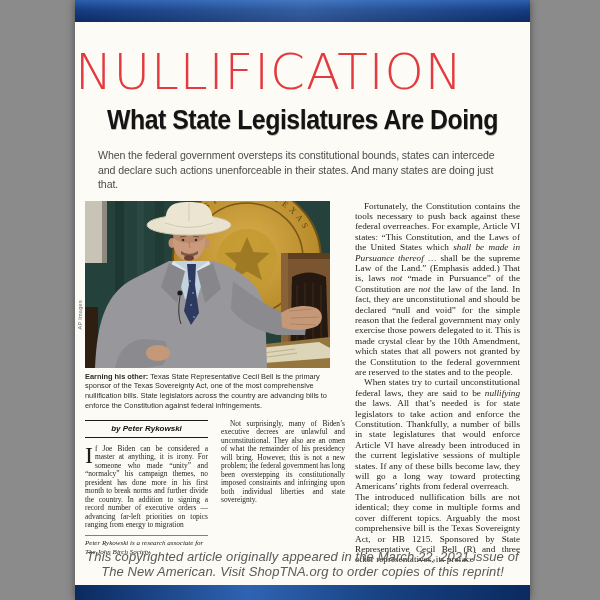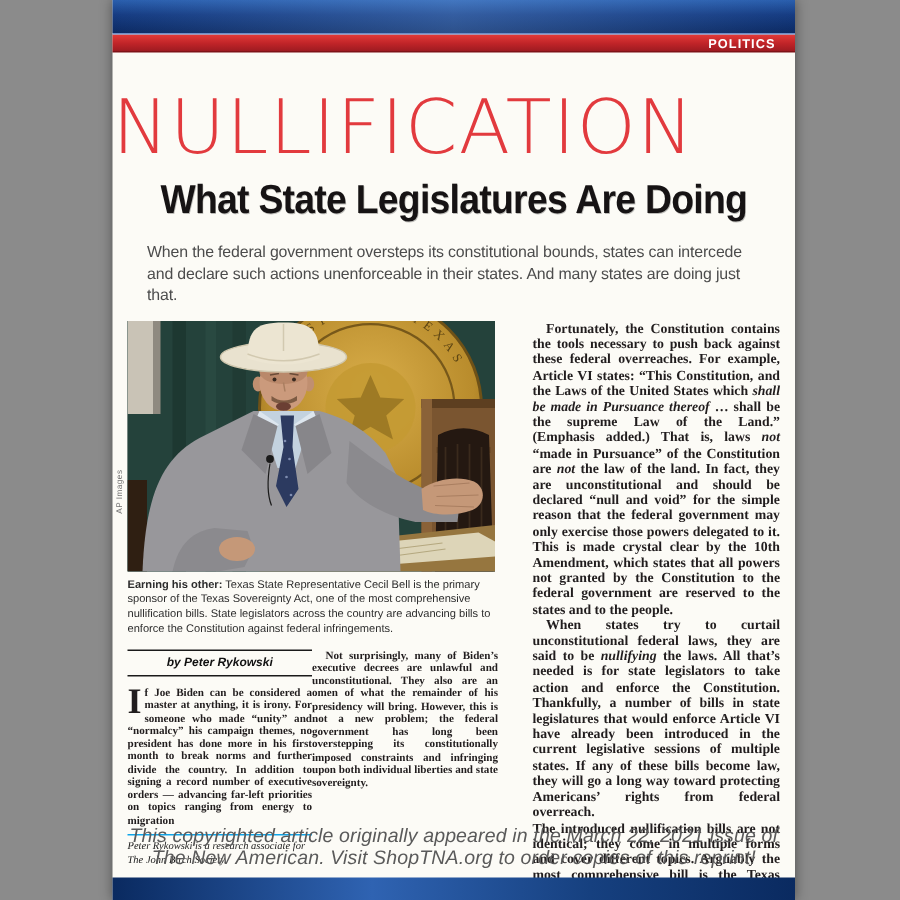--- a/index.html
+++ b/index.html
@@ -44,33 +44,33 @@
   .left-wrap{width:260px;position:relative;}
   .photo-box{width:245px;height:167px;position:relative;background:#24423b;}
   .photo-box svg{display:block;}
   .credit{
     position:absolute;left:-8px;bottom:38px;
     writing-mode:vertical-rl;transform:rotate(180deg);
     font-size:5.5px;color:#6f6f6f;letter-spacing:.3px;
   }
   .caption{width:250px;margin-top:4px;font-size:7.4px;line-height:9.8px;color:#2c2c2c;}
   .caption .lead{font-weight:bold;}
-  .cols{display:flex;margin-top:9px;}
+  .cols{display:flex;gap:13px;margin-top:9px;}
   .col-left{width:123px;}
   .col-mid{width:124px;}
   .col-right{width:165px;}
   .byline-box{
     border-top:1.5px solid #1a1a1a;border-bottom:1.5px solid #1a1a1a;
     text-align:center;font-style:italic;font-weight:bold;font-size:8px;
     padding:3.5px 0;margin-bottom:7px;color:#111;
   }
   .serif{font-family:"Liberation Serif","DejaVu Serif",serif;color:#211d1e;text-align:justify;}
   .body-sm{font-size:7.4px;line-height:8.5px;}
   .body-lg{font-size:9.2px;line-height:10.4px;}
-  .serif p{margin:0;font-weight:bold;}
+  .serif p{margin:0;}
   .serif p.ind{text-indent:9px;}
   .serif p + p{margin-top:0;}
   .dropcap{
     float:left;font-family:"Liberation Serif",serif;
     font-size:24px;line-height:19px;padding:1px 2px 0 0;color:#211d1e;
   }
   .bio{
     border-top:1px solid #0ea5e9;margin-top:5px;padding-top:3px;
     font-family:"Liberation Serif",serif;font-style:italic;
     font-size:7px;line-height:9.2px;color:#222;text-align:left;
@@ -89,23 +89,20 @@
       linear-gradient(90deg,#0a2a60 0%,#2f63b2 38%,#16407f 70%,#0a2a60 100%);
   }
   em{font-style:italic;}
 </style>
 </head>
 <body>
 
 <div class="page">
 
   <div class="topbar"></div>
-  <div class="redbar">
-    <span class="politics">POLITICS</span>
-  </div>
 
   <div class="headline">NULLIFICATION</div>
   <div class="subtitle">What State Legislatures Are Doing</div>
 
   <div class="deck">When the federal government oversteps its constitutional bounds, states can intercede and declare such actions unenforceable in their states. And many states are doing just that.</div>
 
   <div class="content">
 
     <div class="left-wrap">
 

